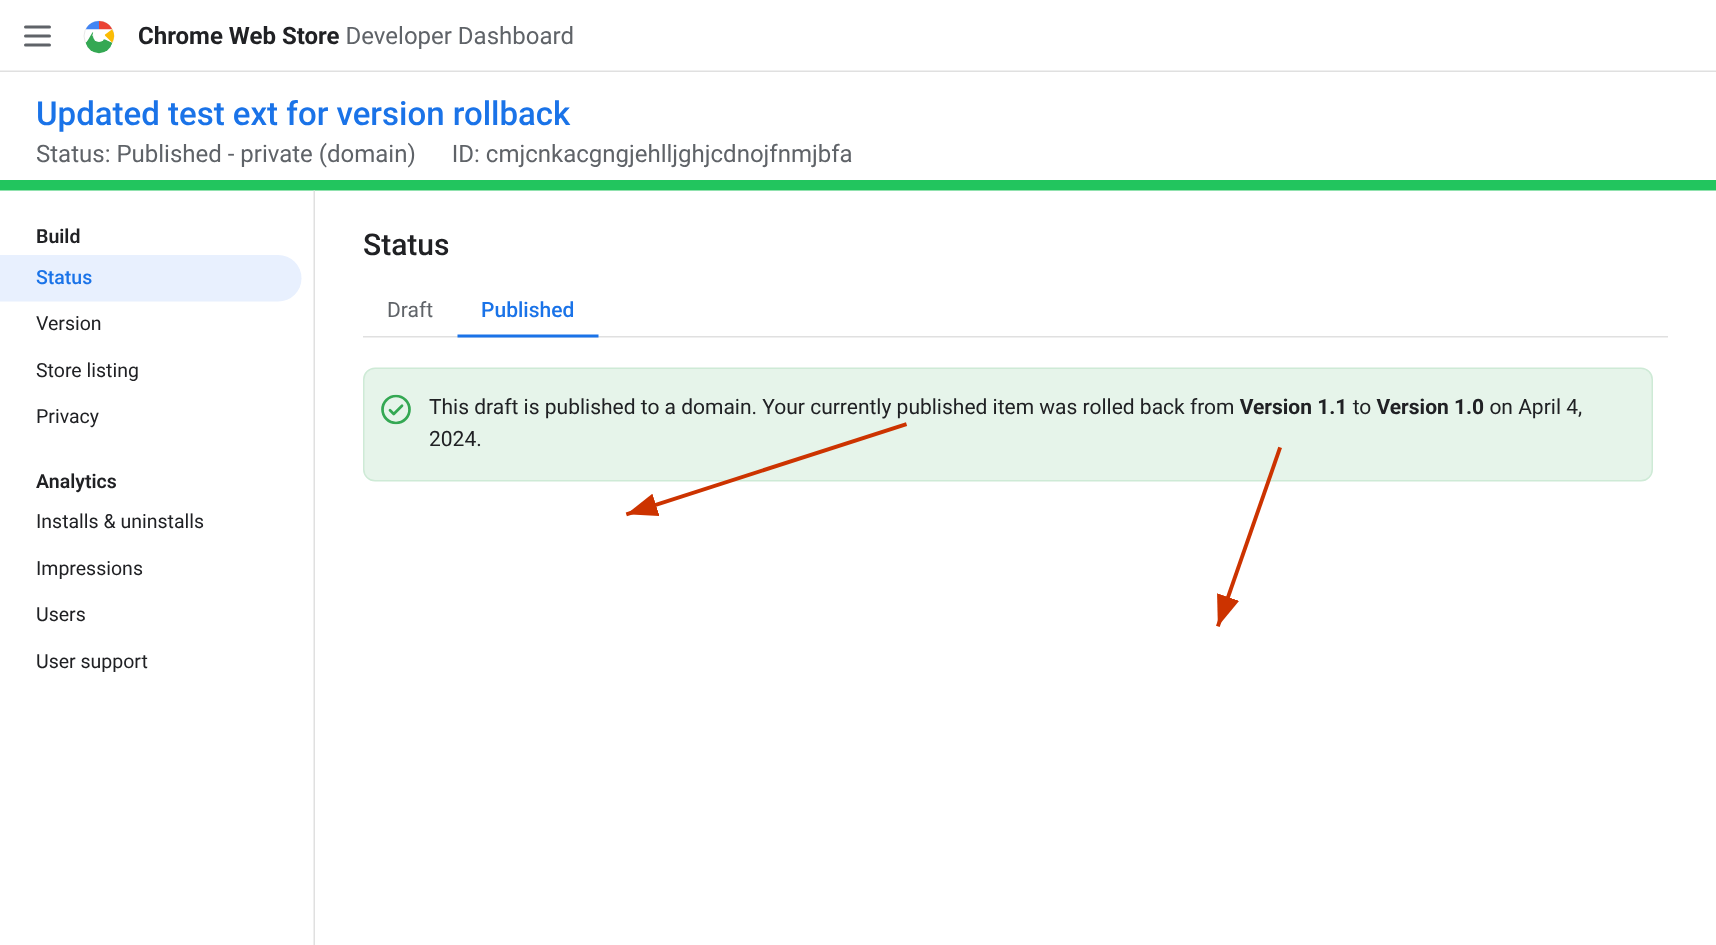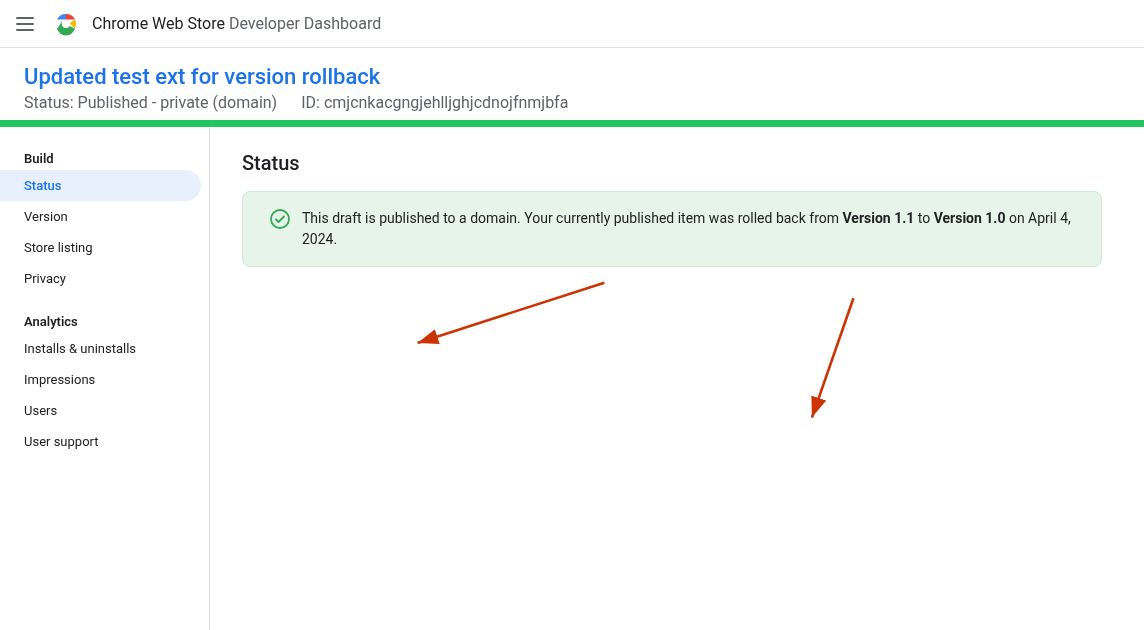--- a/index.html
+++ b/index.html
@@ -20,21 +20,21 @@
       display: flex; flex-direction: column; justify-content: center; gap: 4px; cursor: pointer;
     }
     .topbar-menu-icon span {
       display: block; width: 18px; height: 2px; background: #5f6368; border-radius: 1px;
     }
     .topbar-title {
       font-size: 16px;
       color: #202124;
     }
     .topbar-title .store {
-      font-weight: 400;
+      font-weight: 700;
     }
     .topbar-title .dev {
       font-weight: 400;
       color: #5f6368;
     }
 
     
     .page-header {
       padding: 16px 24px 8px 24px;
       border-bottom: 7px solid #22c55e;
@@ -118,21 +118,21 @@
       color: #1a73e8;
       border-bottom: 2px solid #1a73e8;
       font-weight: 500;
     }
 
     
     .status-box {
       background: #e6f4ea;
       border: 1px solid #ceead6;
       border-radius: 8px;
-      padding: 16px 27px;
+      padding: 16px 11px;
       display: flex;
       align-items: flex-start;
       gap: 12px;
       max-width: 860px;
     }
     .status-icon {
       width: 20px;
       height: 20px;
       flex-shrink: 0;
       margin-top: 1px;
@@ -224,20 +224,24 @@
     <div class="sidebar-section-label" style="margin-top:12px;">Analytics</div>
     <a class="sidebar-item">Installs &amp; uninstalls</a>
     <a class="sidebar-item">Impressions</a>
     <a class="sidebar-item">Users</a>
     <a class="sidebar-item">User support</a>
   </nav>
 
   <main class="main">
     <div class="main-title">Status</div>
 
+    <div class="tabs">
+      <div class="tab">Draft</div>
+      <div class="tab active">Published</div>
+    </div>
 
     <div class="status-box">
 
       <svg class="status-icon" viewBox="0 0 20 20" xmlns="http://www.w3.org/2000/svg">
         <circle cx="10" cy="10" r="9" fill="none" stroke="#34A853" stroke-width="1.8"></circle>
         <path d="M6 10.5 L8.5 13 L14 7.5" fill="none" stroke="#34A853" stroke-width="1.8" stroke-linecap="round" stroke-linejoin="round"></path>
       </svg>
       <div class="status-text">
         <span>This draft is published to a domain. Your currently published item was rolled back from </span><strong>Version 1.1</strong><span> to </span><strong>Version 1.0</strong><span> on April 4, 2024.</span>
       </div>

